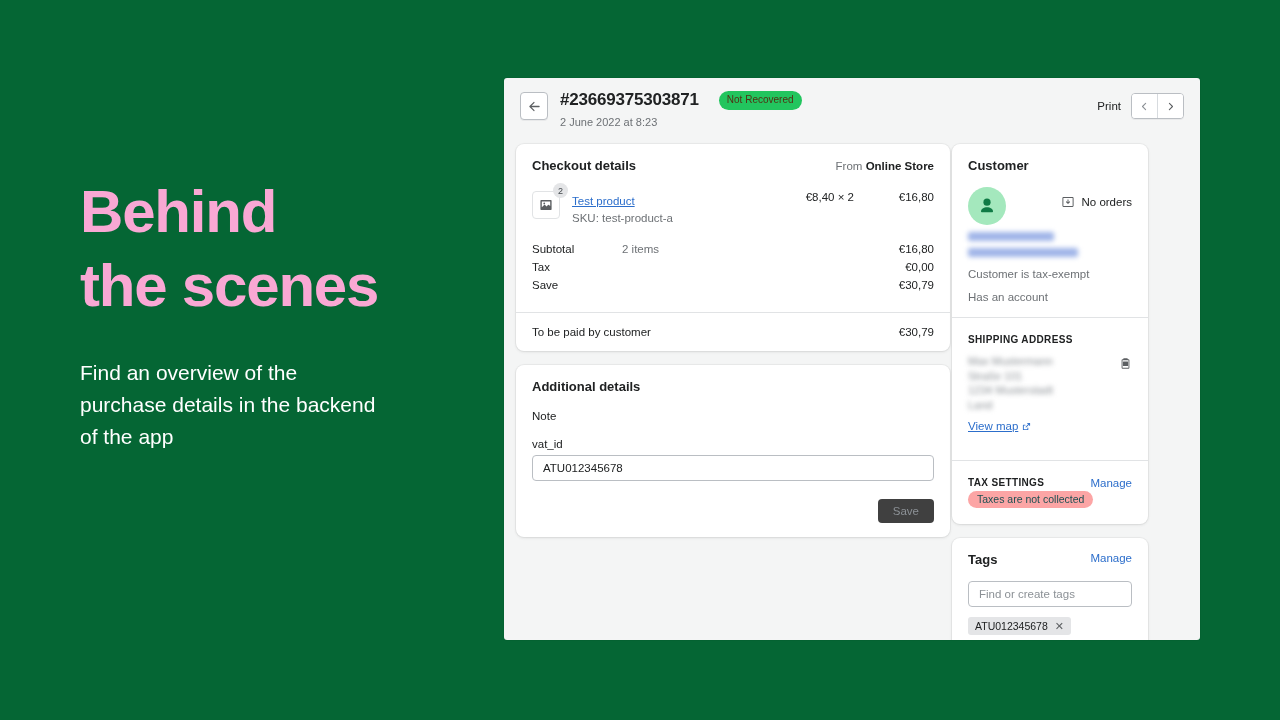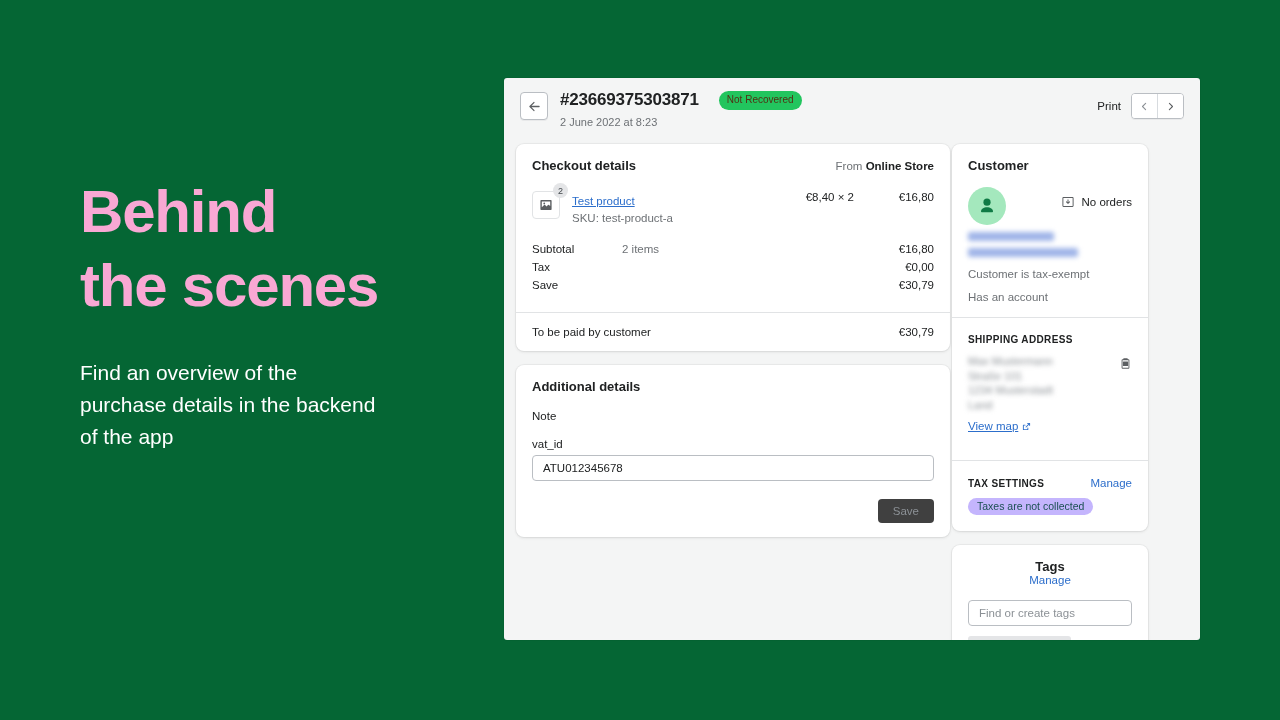--- a/index.html
+++ b/index.html
@@ -333,21 +333,21 @@
   }
   .redacted.name { background: #9fb4e8; width: 86px; }
   .redacted.email { background: #9fb4e8; width: 110px; }
   .cust-line {
     font-size: 11.5px;
     color: #6d7175;
     margin-top: 11px;
   }
   .sub-head {
     display: flex;
-    align-items: center;
+    align-items: flex-start;
     justify-content: space-between;
     margin-top: 14px;
   }
   .sub-title {
     font-size: 10px;
     font-weight: 700;
     color: #202223;
     letter-spacing: 0.35px;
   }
   .manage-link {
@@ -374,22 +374,22 @@
     align-items: center;
     gap: 4px;
     font-size: 11.5px;
     color: #2c6ecb;
     text-decoration: underline;
     margin-top: 8px;
     cursor: pointer;
   }
   .tax-badge {
     display: inline-block;
-    margin-top: 9px;
-    background: #c4b5fd;
+    margin-top: 2px;
+    background: #fca5a5;
     color: #1b4f52;
     font-size: 10.5px;
     padding: 2px 9px 3px 9px;
     border-radius: 10px;
   }
 
   
   .tag-input {
     width: 100%;
     box-sizing: border-box;
@@ -600,21 +600,21 @@
           <div class="sub-head">
             <span class="sub-title">TAX SETTINGS</span>
             <span class="manage-link">Manage</span>
           </div>
           <span class="tax-badge">Taxes are not collected</span>
         </div>
       </div>
 
       <div class="card">
         <div class="card-pad" style="padding-bottom:16px;">
-          <div class="sub-head" style="margin-top:0;flex-direction:column;">
+          <div class="sub-head" style="margin-top:0;">
             <span class="card-title">Tags</span>
             <span class="manage-link">Manage</span>
           </div>
           <input class="tag-input" type="text" placeholder="Find or create tags" style="">
           <div>
             <span class="tag-chip">
               <span>ATU012345678</span>
               <span class="tag-x">✕</span>
             </span>
           </div>

